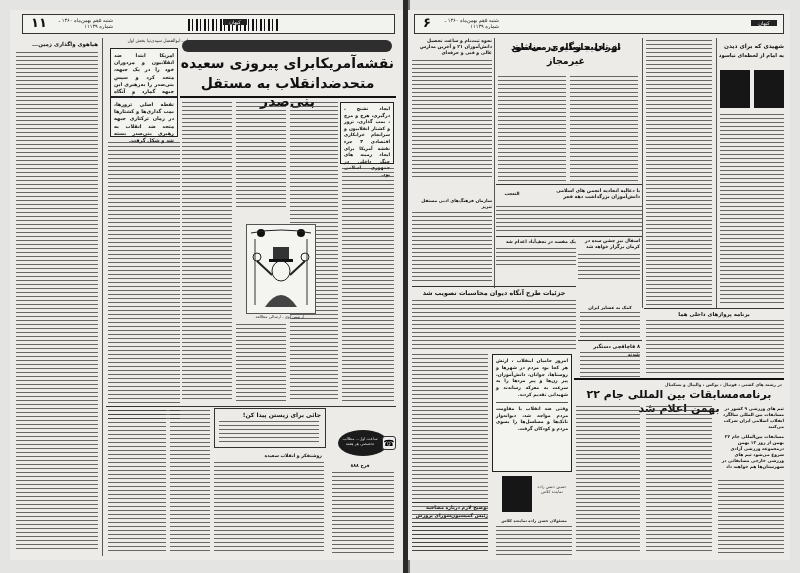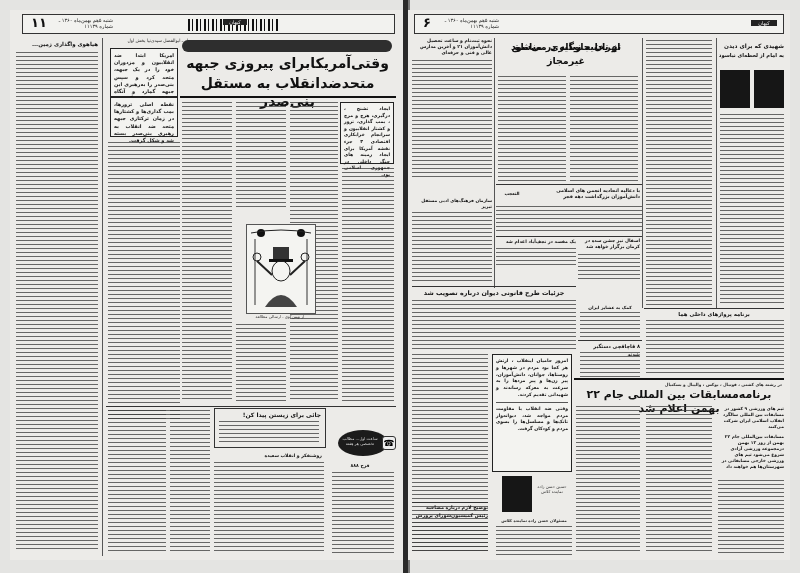--- a/index.html
+++ b/index.html
@@ -50,21 +50,21 @@
     <div class="txt" style="position:absolute;left:98px;top:28px;width:80px;font-size:4.5px;">از ـ ابوالفضل سیدی‌نیا    بخش اول</div>
     <div class="boxed" style="left:100px;top:38px;width:68px;height:49px;font-size:5px;line-height:7.2px;">
       <span>امریکا ابتدا ضد انقلابیون و مزدوران خود را در یک جبهه، متحد کرد و سپس بنی‌صدر را به‌رهبری این جبهه گمارد و آنگاه خرابکاری های گسترده را آغاز کرد.</span>
     </div>
     <div class="boxed" style="left:100px;top:87px;width:68px;height:40px;font-size:5px;line-height:7.2px;">
       <span>نقطه اصلی ترورها، بمب گذاری‌ها و کشتارها در زمان ترکتازی جبهه متحد ضد انقلاب به رهبری بنی‌صدر بسته شد و شکل گرفت.</span>
     </div>
     <div class="col lines" style="left:98px;top:132px;width:72px;height:280px;"></div>
 
     <div class="ttlbox" style="left:172px;top:30px;width:210px;height:12px;border-radius:8px;background:#2e2e2e;"></div>
-    <div class="headline" style="left:170px;top:44px;width:215px;font-size:14px;line-height:18px;">وقتی‌آمریکابرای پیروزی جبهه</div>
+    <div class="headline" style="left:170px;top:44px;width:215px;font-size:14px;line-height:18px;">نقشه‌آمریکابرای پیروزی سعیده</div>
     <div class="headline" style="left:170px;top:64px;width:215px;font-size:14px;line-height:18px;">متحدضدانقلاب به مستقل بنی‌صدر</div>
     <div class="rule-hb" style="left:170px;top:86px;width:216px;"></div>
 
     <div class="boxed" style="left:330px;top:92px;width:54px;height:62px;font-size:4.6px;line-height:6.6px;">
       <span>ایجاد تشنج ، درگیری، هرج و مرج ، بمب گذاری، ترور و کشتار انقلابیون و سرانجام خرابکاری اقتصادی ۳ جزء نقشه آمریکا برای ایجاد زمینه های جنگ داخلی در جمهوری اسلامی بود.</span>
     </div>
 
     <div class="col lines" style="left:172px;top:92px;width:50px;height:300px;"></div>
     <div class="col lines" style="left:226px;top:92px;width:50px;height:108px;"></div>
     <div class="col lines" style="left:280px;top:92px;width:48px;height:300px;"></div>
@@ -141,21 +141,21 @@
     <div class="subhead" style="left:4px;top:188px;width:80px;font-size:4.4px;line-height:6px;">سازمان فرهنگ‌های ادبی مستقل تبریز</div>
     <div class="col lines" style="left:4px;top:202px;width:80px;height:72px;"></div>
 
     <div class="rule-h" style="left:88px;top:226px;width:146px;"></div>
     <div class="subhead" style="left:88px;top:228px;width:80px;font-size:4.6px;">یک مفسد در نجف‌آباد اعدام شد</div>
     <div class="col lines" style="left:88px;top:238px;width:80px;height:20px;"></div>
     <div class="subhead" style="left:170px;top:228px;width:62px;font-size:4.6px;line-height:6px;">اسفال نیز جشن سده در کرمان برگزار خواهد شد</div>
     <div class="col lines" style="left:170px;top:244px;width:62px;height:28px;"></div>
 
     <div class="rule-h" style="left:4px;top:276px;width:164px;"></div>
-    <div class="headline" style="left:4px;top:278px;width:164px;font-size:6.4px;line-height:10px;">جزئیات طرح قانونی دیوان درباره تصویب شد</div>
+    <div class="headline" style="left:4px;top:278px;width:164px;font-size:6.4px;line-height:10px;">جزئیات طرح آنگاه دیوان محاسبات تصویب شد</div>
     <div class="col lines" style="left:4px;top:290px;width:164px;height:50px;"></div>
 
     <div class="subhead" style="left:172px;top:294px;width:60px;font-size:4.4px;text-align:center;">کمک به عشایر ایران</div>
     <div class="col lines" style="left:172px;top:302px;width:60px;height:26px;"></div>
     <div class="rule-h" style="left:170px;top:330px;width:64px;"></div>
     <div class="subhead" style="left:172px;top:332px;width:60px;font-size:5px;">۸ قاچاقچی دستگیر شدند</div>
     <div class="col lines" style="left:172px;top:342px;width:60px;height:26px;"></div>
 
     <div class="rule-h" style="left:236px;top:298px;width:140px;"></div>
     <div class="headline" style="left:236px;top:300px;width:140px;font-size:5.4px;line-height:8px;">برنامه پروازهای داخلی هما</div>

